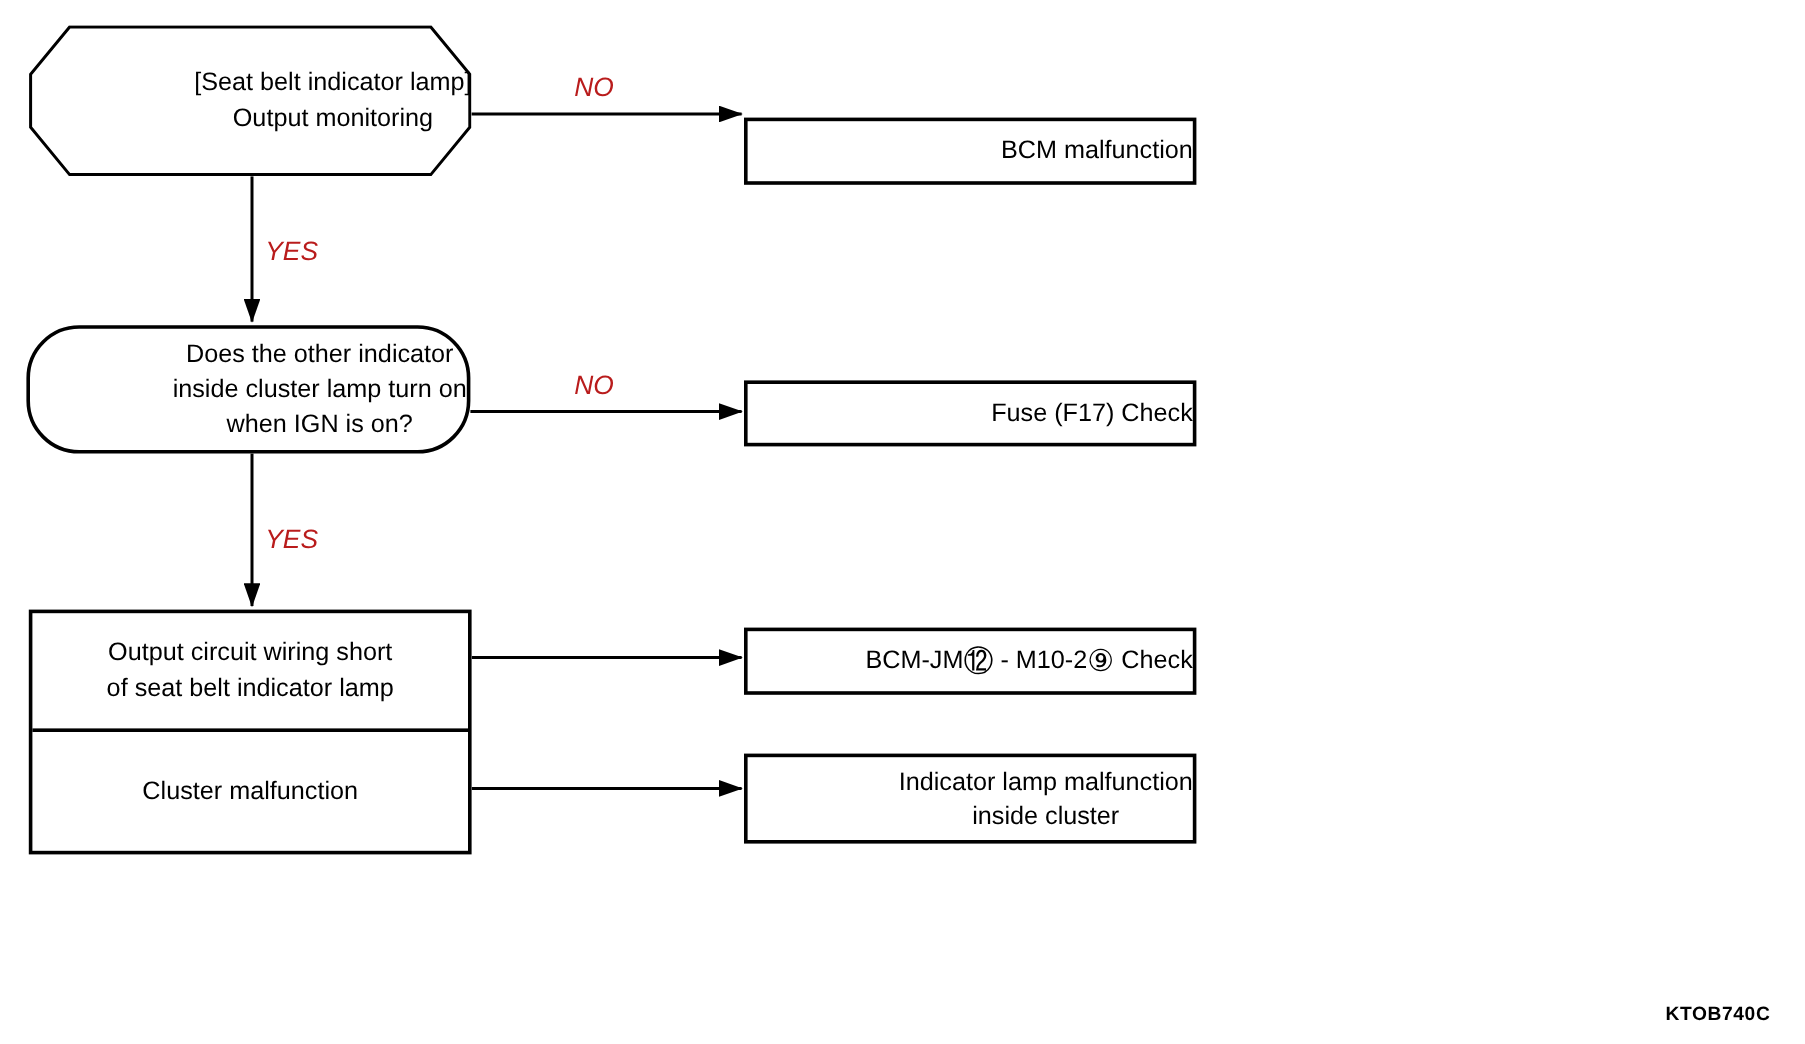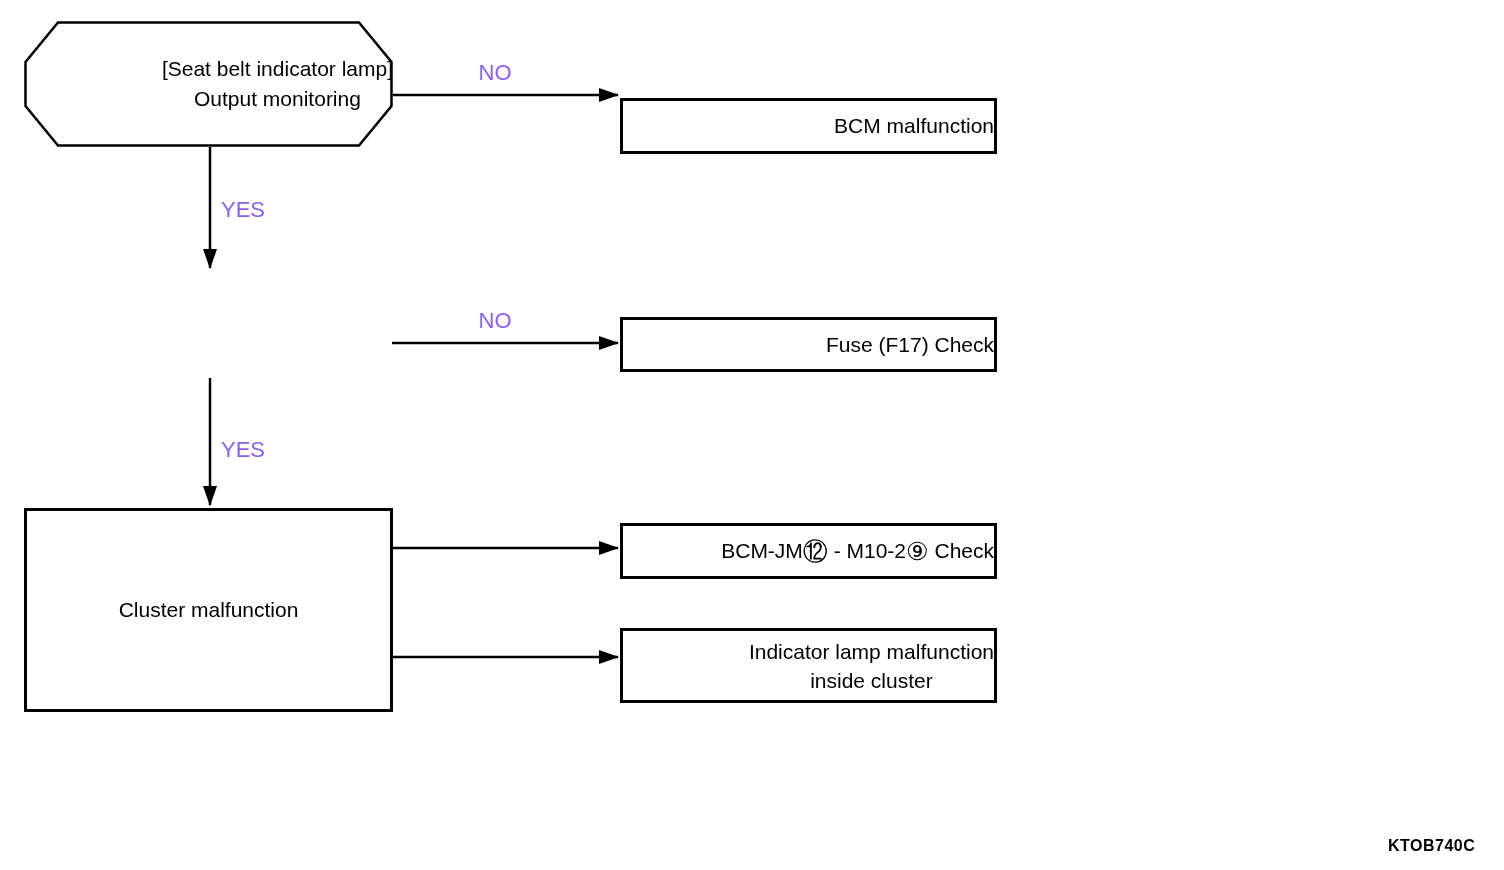--- a/index.html
+++ b/index.html
@@ -91,22 +91,23 @@
     font-size: 25px;
     line-height: 21px;
     vertical-align: -2px;
   }
   .check-suffix { margin-left: 6px; }
 
   .edge-label {
     position: absolute;
     font-size: 22px;
     line-height: 24px;
-    color: #8b5cf6;
+    color: #b91c1c;
     text-align: center;
+    font-style: italic;
   }
   .label-no-top  { left: 464px; top: 61px;  width: 62px; }
   .label-no-mid  { left: 464px; top: 309px; width: 62px; }
   .label-yes-top { left: 221px; top: 198px; }
   .label-yes-mid { left: 221px; top: 438px; }
 
   .diagram-code {
     position: absolute;
     left: 1388px;
     top: 837px;
@@ -136,22 +137,31 @@
   </svg>
 
   <div class="node octagon">
     <svg class="shape-svg" viewBox="0 0 369 126" preserveAspectRatio="none" xmlns="http://www.w3.org/2000/svg">
       <polygon points="34,1.5 335,1.5 367.5,41 367.5,85 335,124.5 34,124.5 1.5,85 1.5,41" fill="#ffffff" stroke="#000000" stroke-width="2.5"></polygon>
     </svg>
     <span class="node-label">[Seat belt indicator lamp]
 Output monitoring</span>
   </div>
 
+  <div class="node rounded-q">
+    <span class="node-label">Does the other indicator
+inside cluster lamp turn on
+when IGN is on?</span>
+  </div>
 
   <div class="node twocell">
+    <div class="cell cell-top">
+      <span class="node-label">Output circuit wiring short
+of seat belt indicator lamp</span>
+    </div>
     <div class="cell cell-bottom">
       <span class="node-label">Cluster malfunction</span>
     </div>
   </div>
 
   <div class="node resultbox box-bcm">
     <span class="node-label">BCM malfunction</span>
   </div>
 
   <div class="node resultbox box-fuse">

